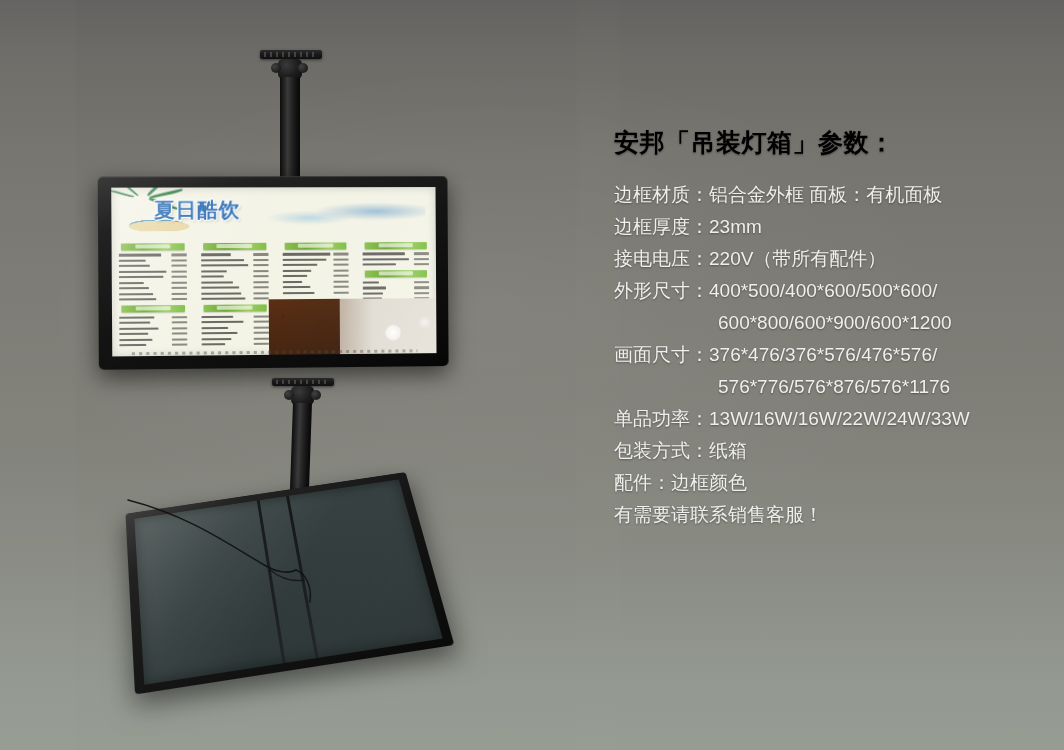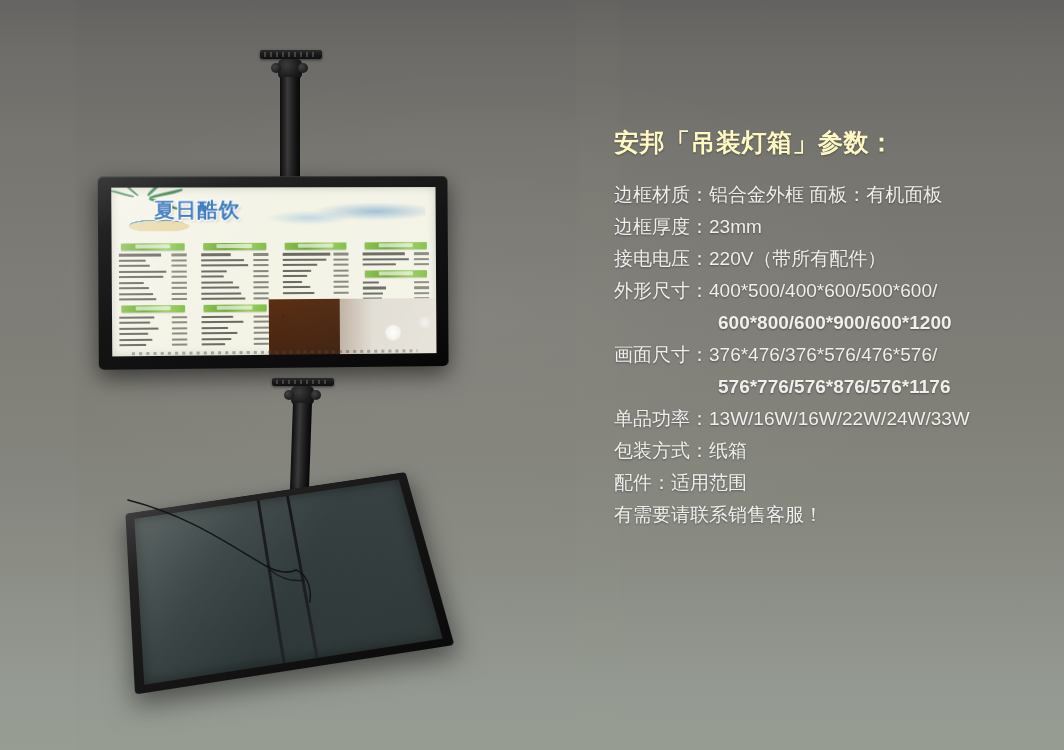--- a/index.html
+++ b/index.html
@@ -207,26 +207,26 @@
   #cable { position:absolute; left:120px; top:470px; width:320px; height:220px; overflow:visible; }
 
   
   #specs {
     position:absolute; left:614px; top:126px; width:430px;
     color:#efefec;
     text-shadow:0 1px 2px rgba(0,0,0,.35);
   }
   #spec-title {
     font-size:25px; font-weight:bold; letter-spacing:.5px;
-    margin-bottom:20px; color:#fef9c3; white-space:nowrap;
+    margin-bottom:20px; color:#000000; white-space:nowrap;
   }
   .spec-line {
     font-size:19px; line-height:32px; white-space:nowrap; font-weight:500;
   }
-  .spec-line.indent { padding-left:104px;font-weight:bold; }
+  .spec-line.indent { padding-left:104px; }
 </style>
 </head>
 <body>
 
 <div id="scene"></div>
 
 <div class="mount" style="left:258px; top:50px; width:70px; height:130px;">
   <div class="mount-plate" style="left:2px; top:0; width:62px; height:9px;">
     <div class="slots"></div>
   </div>
@@ -556,16 +556,16 @@
   <div id="spec-lines">
       <div class="spec-line">边框材质：铝合金外框    面板：有机面板</div>
       <div class="spec-line">边框厚度：23mm</div>
       <div class="spec-line">接电电压：220V（带所有配件）</div>
       <div class="spec-line">外形尺寸：400*500/400*600/500*600/</div>
       <div class="spec-line indent">600*800/600*900/600*1200</div>
       <div class="spec-line">画面尺寸：376*476/376*576/476*576/</div>
       <div class="spec-line indent">576*776/576*876/576*1176</div>
       <div class="spec-line">单品功率：13W/16W/16W/22W/24W/33W</div>
       <div class="spec-line">包装方式：纸箱</div>
-      <div class="spec-line">配件：适用范围</div>
+      <div class="spec-line">配件：边框颜色</div>
       <div class="spec-line">有需要请联系销售客服！</div>
     </div>
 </div>
 
 </body></html>

